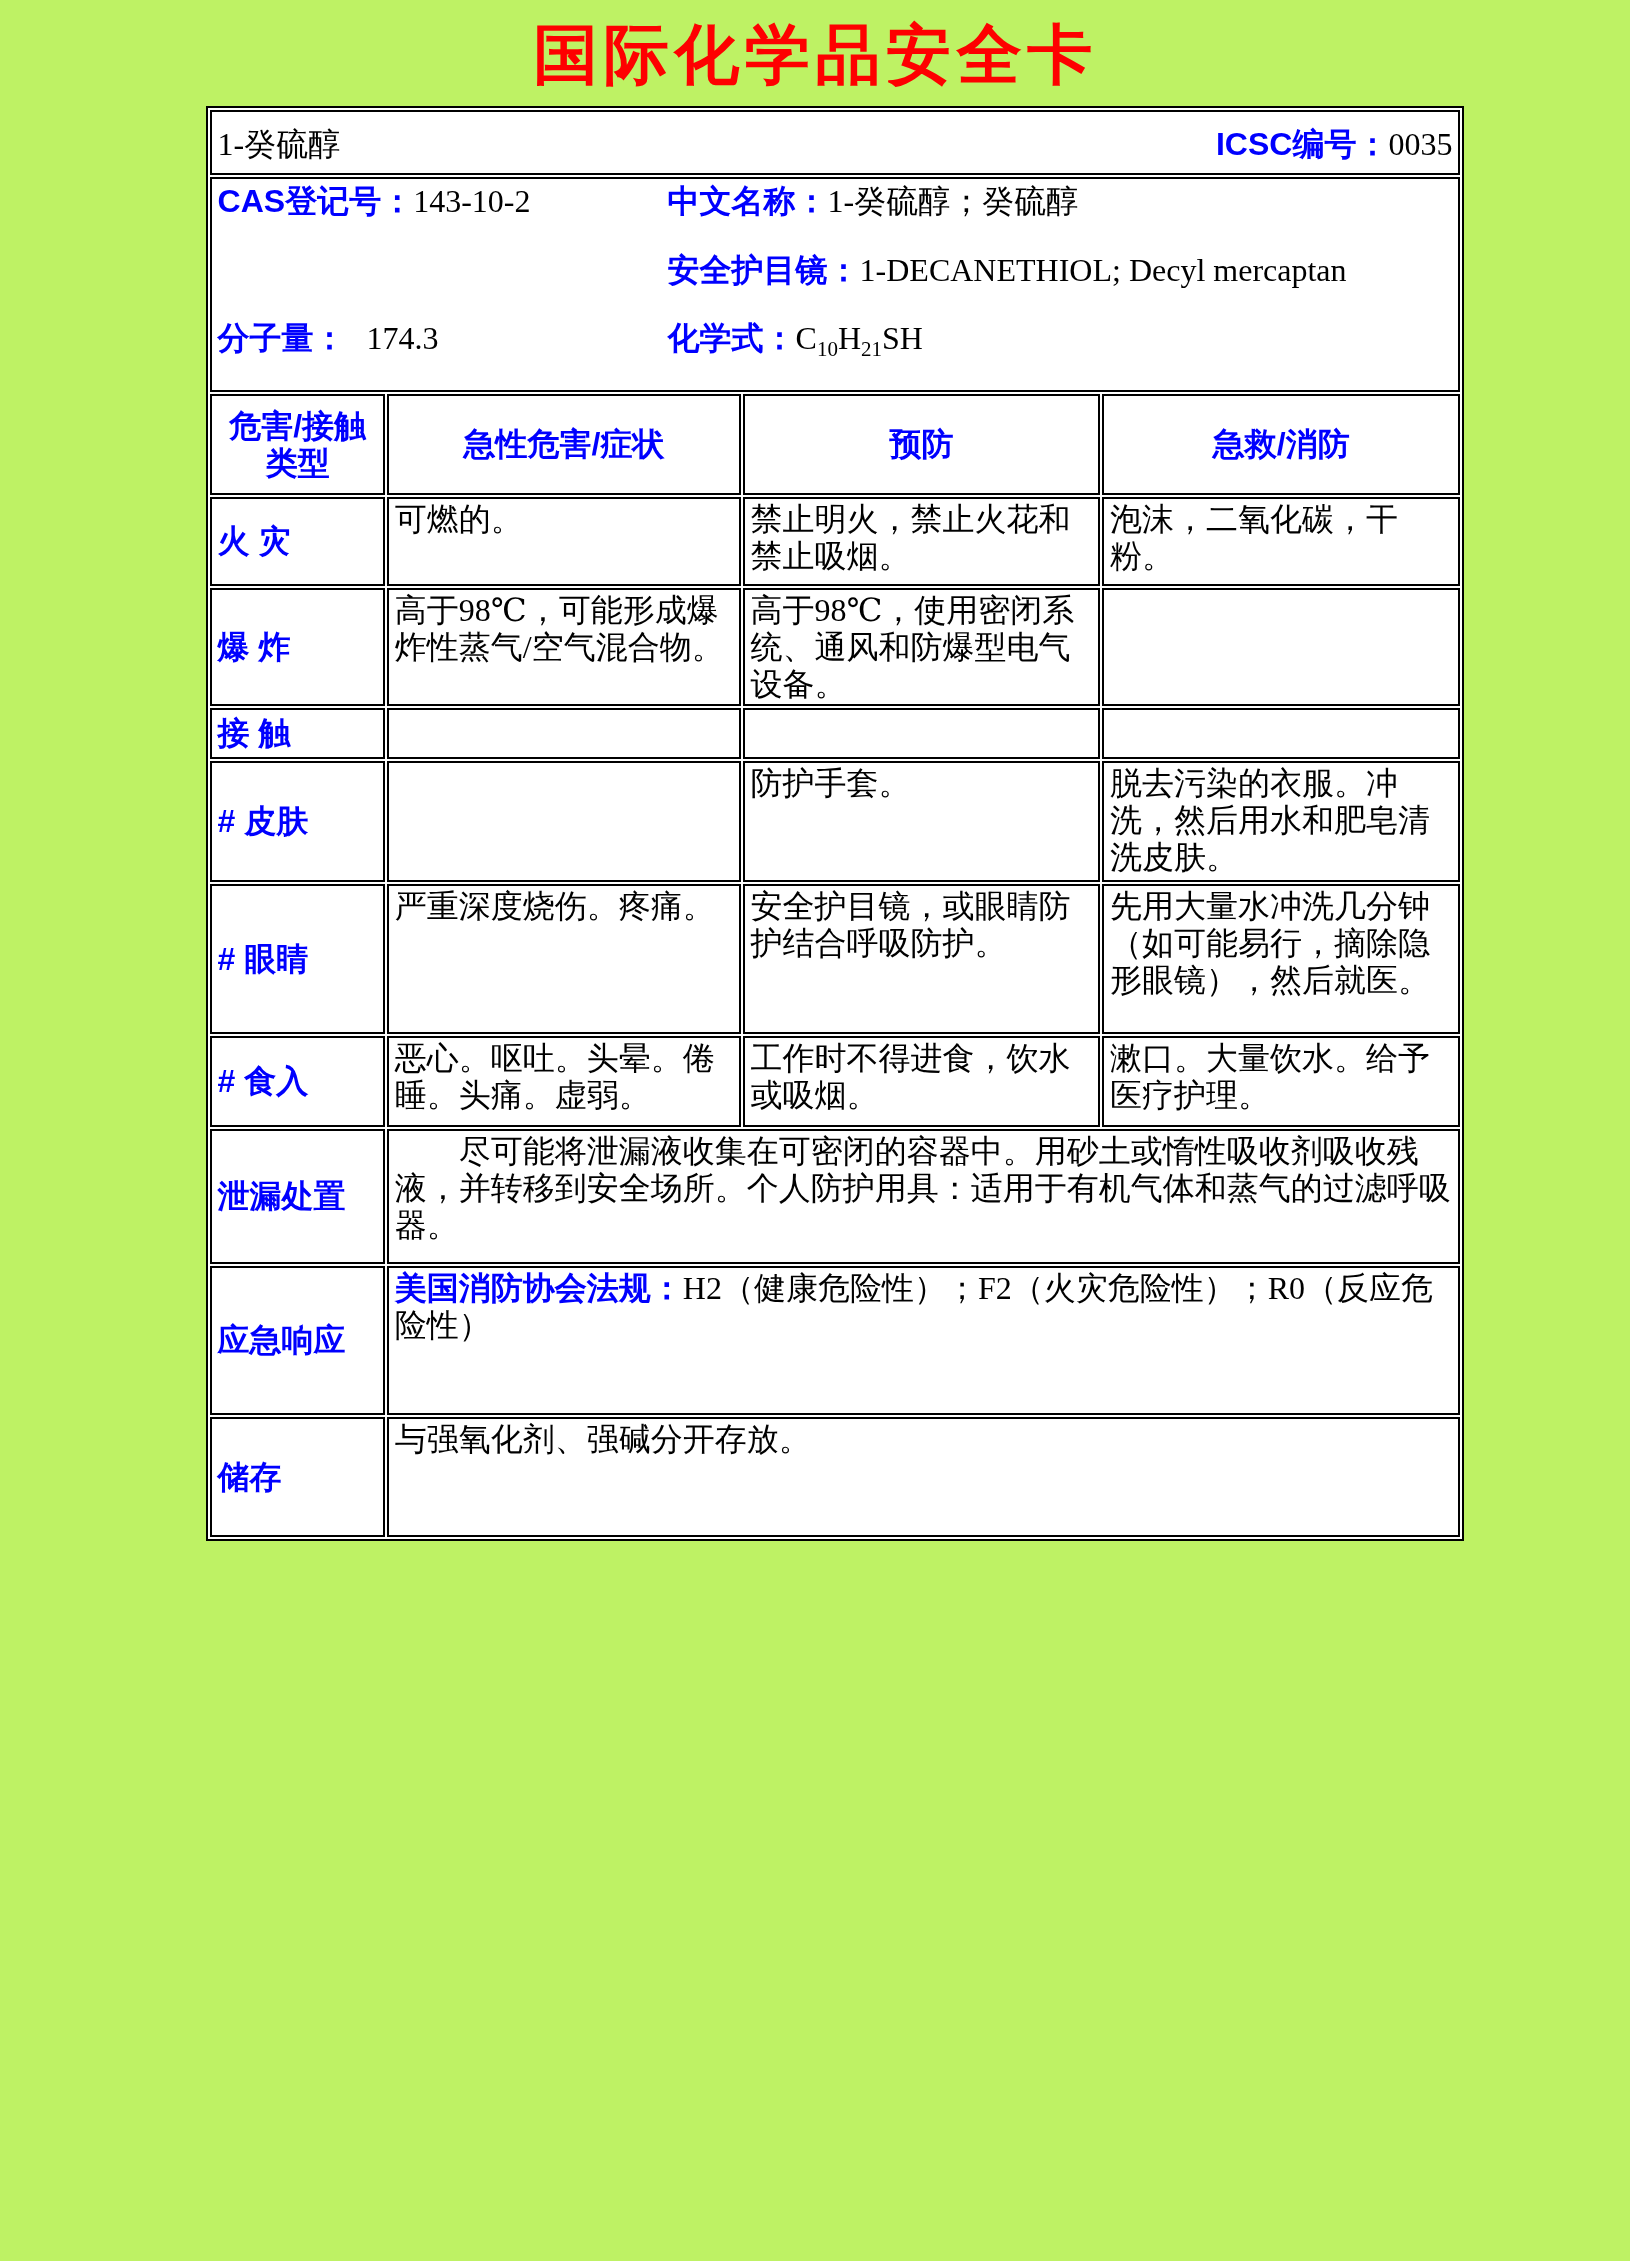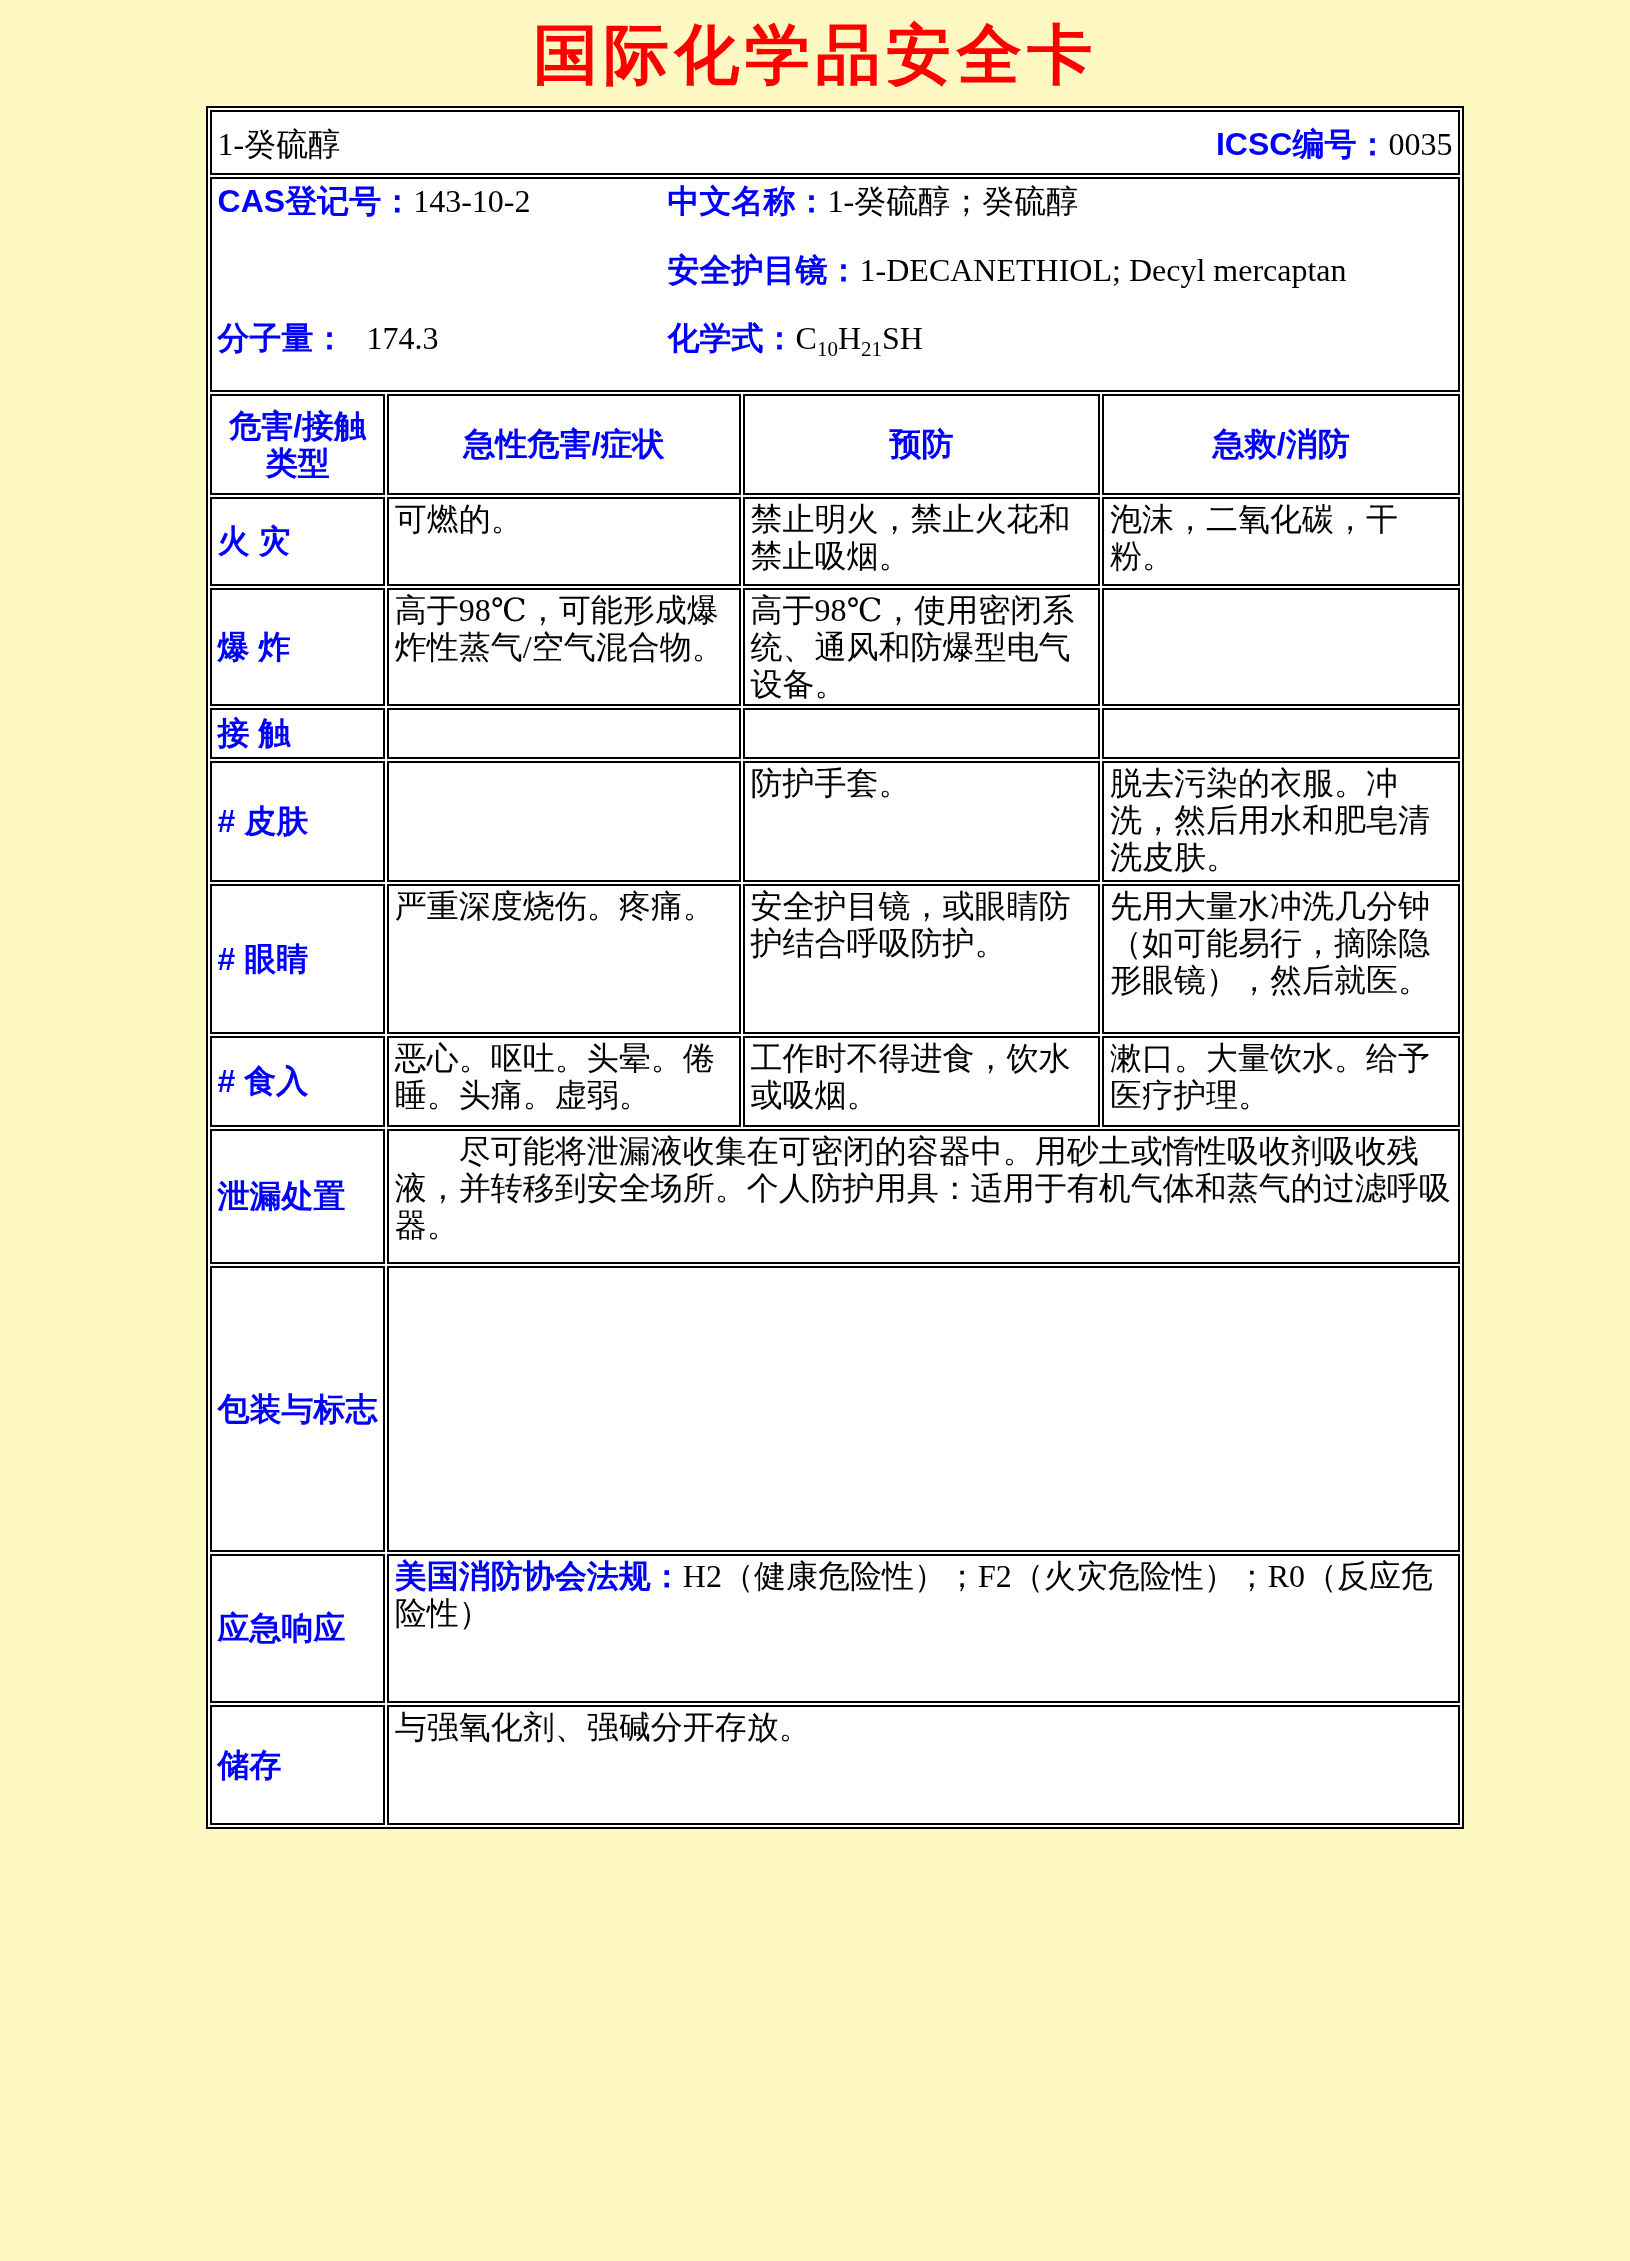--- a/index.html
+++ b/index.html
@@ -1,17 +1,17 @@
 <!DOCTYPE html>
 <html style="font-size:11.3px"><head>
 <meta charset="utf-8">
 <style>
   html,body { margin:0; padding:0; background:#ffffff; }
   .page {
-    position:relative; width:1631px; height:2261px; background:#fef9c3;
+    position:relative; width:1631px; height:2261px; background:#bef264;
     font-family:"Liberation Serif","DejaVu Serif",serif; color:#000;
     overflow:hidden;
   }
   .title {
     margin:0; padding-top:22.5px; text-align:center;
     font-size:65px; line-height:1.0; font-weight:bold; letter-spacing:5.6px;
     color:#fe0000; font-family:"Liberation Serif","DejaVu Serif",serif;
   }
   table.card {
     margin:18.3px 0 0 206px; width:1258px; table-layout:fixed;
@@ -158,24 +158,20 @@
       <td>恶心。呕吐。头晕。倦睡。头痛。虚弱。</td>
       <td>工作时不得进食，饮水或吸烟。</td>
       <td>漱口。大量饮水。给予医疗护理。</td>
     </tr>
 
     <tr class="r-spill">
       <td class="label-cell">泄漏处置</td>
       <td colspan="3">　　尽可能将泄漏液收集在可密闭的容器中。用砂土或惰性吸收剂吸收残液，并转移到安全场所。个人防护用具：适用于有机气体和蒸气的过滤呼吸器。</td>
     </tr>
 
-    <tr class="r-pack">
-      <td class="label-cell">包装与标志</td>
-      <td colspan="3"></td>
-    </tr>
 
     <tr class="r-emer">
       <td class="label-cell">应急响应</td>
       <td colspan="3">
         <span class="blue">美国消防协会法规：</span><span class="black">H2（健康危险性）；F2（火灾危险性）；R0（反应危险性）</span>
       </td>
     </tr>
 
     <tr class="r-store">
       <td class="label-cell">储存</td>

